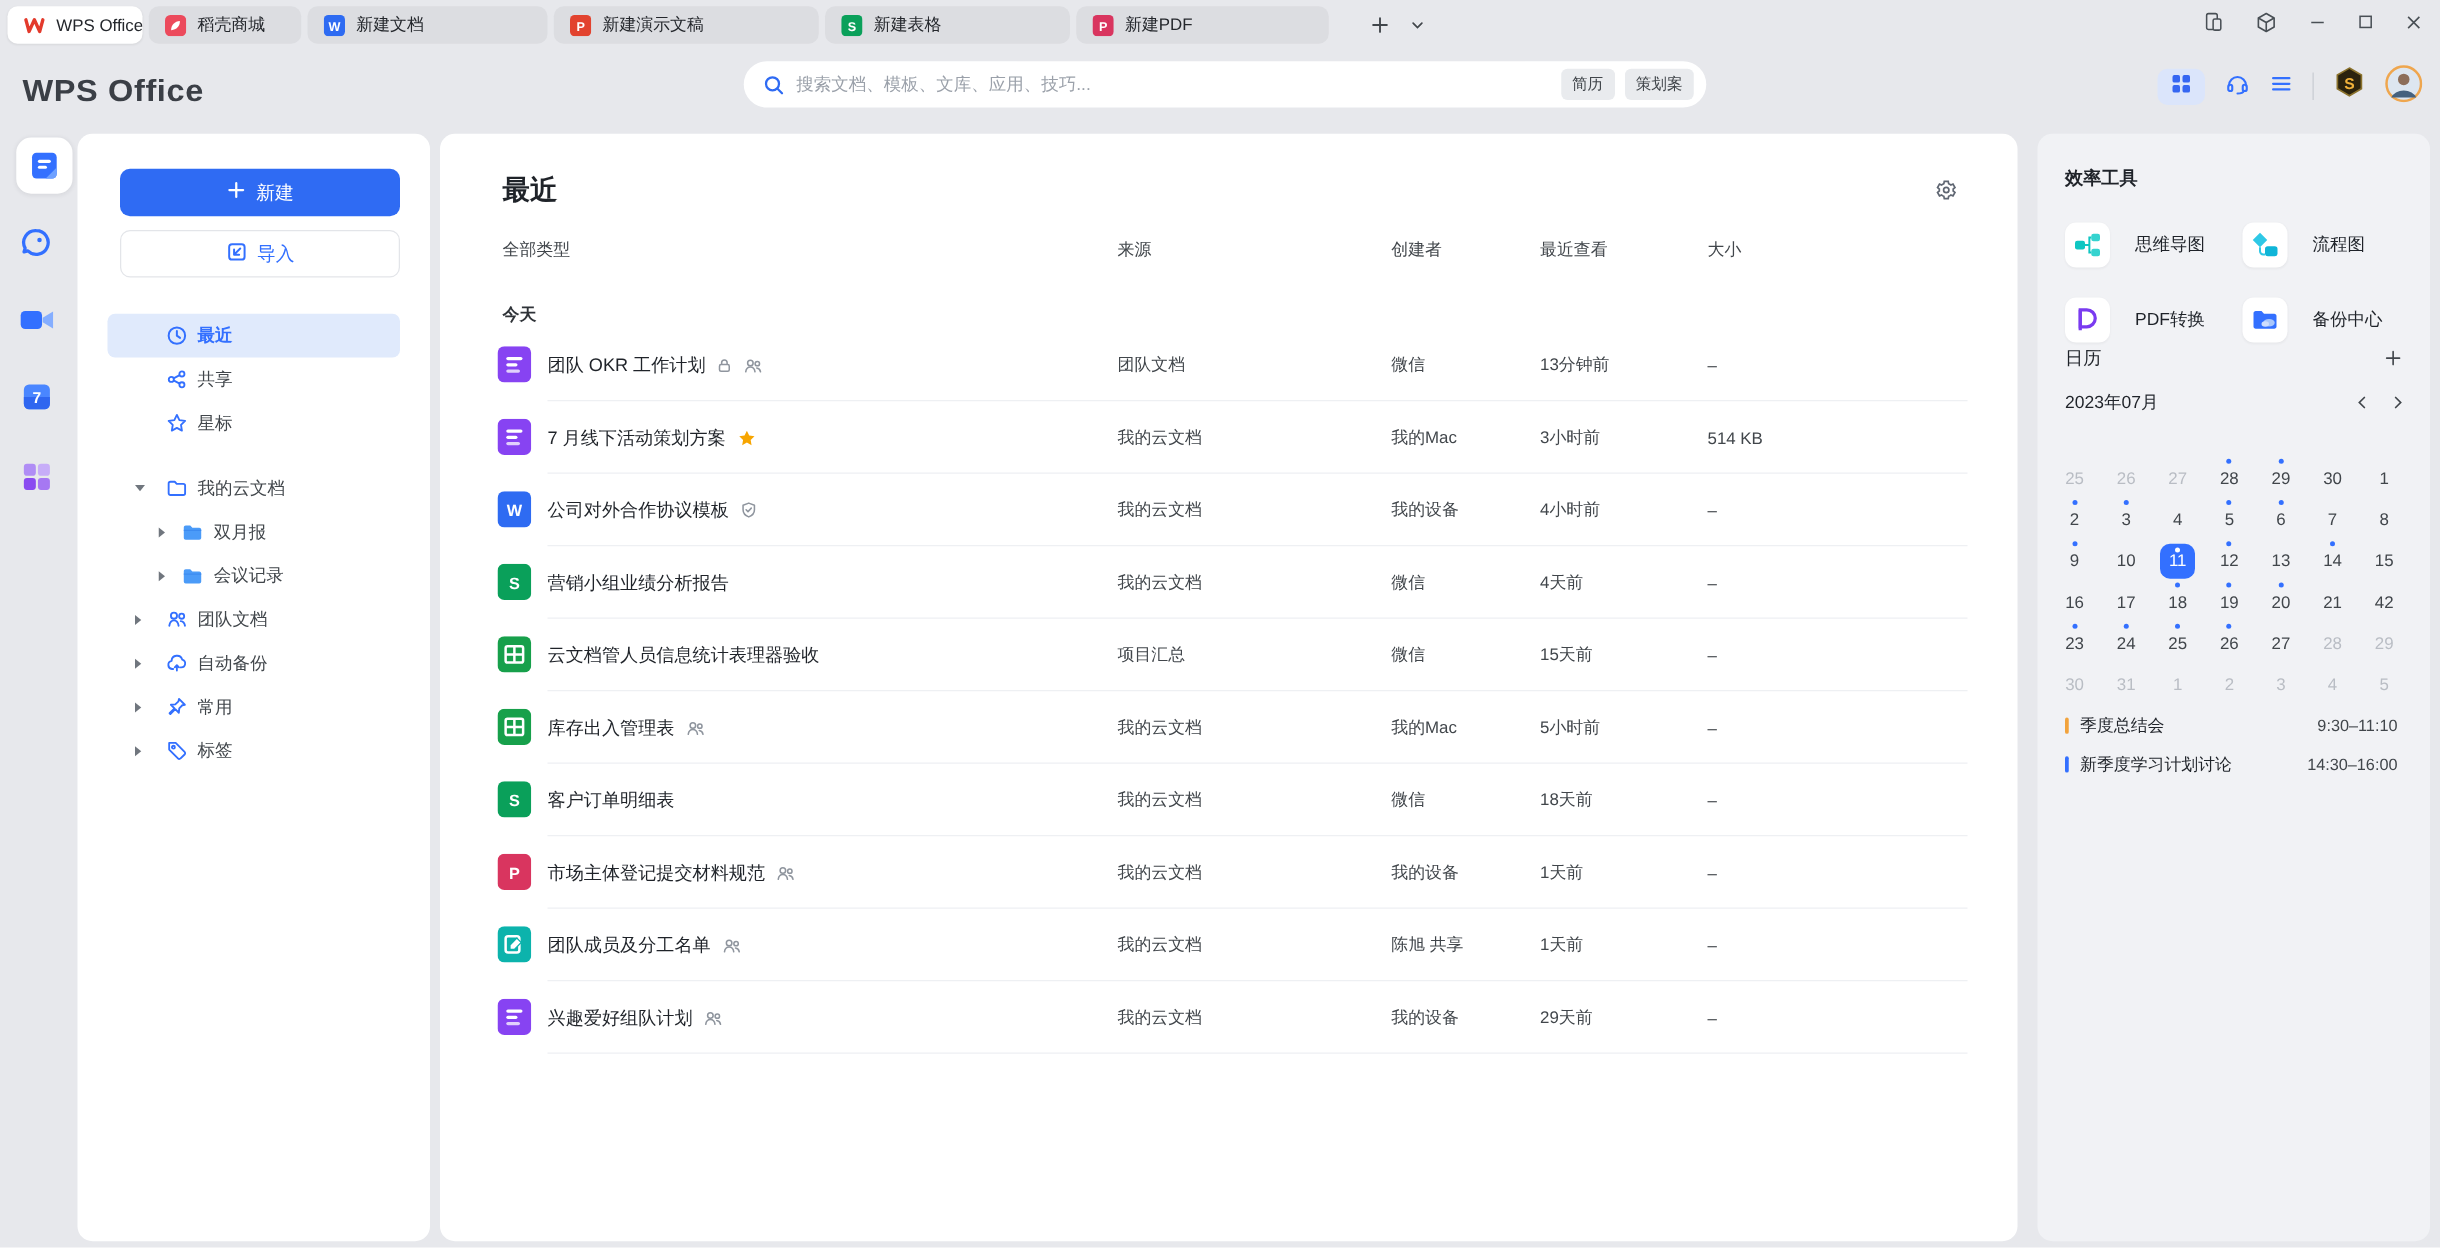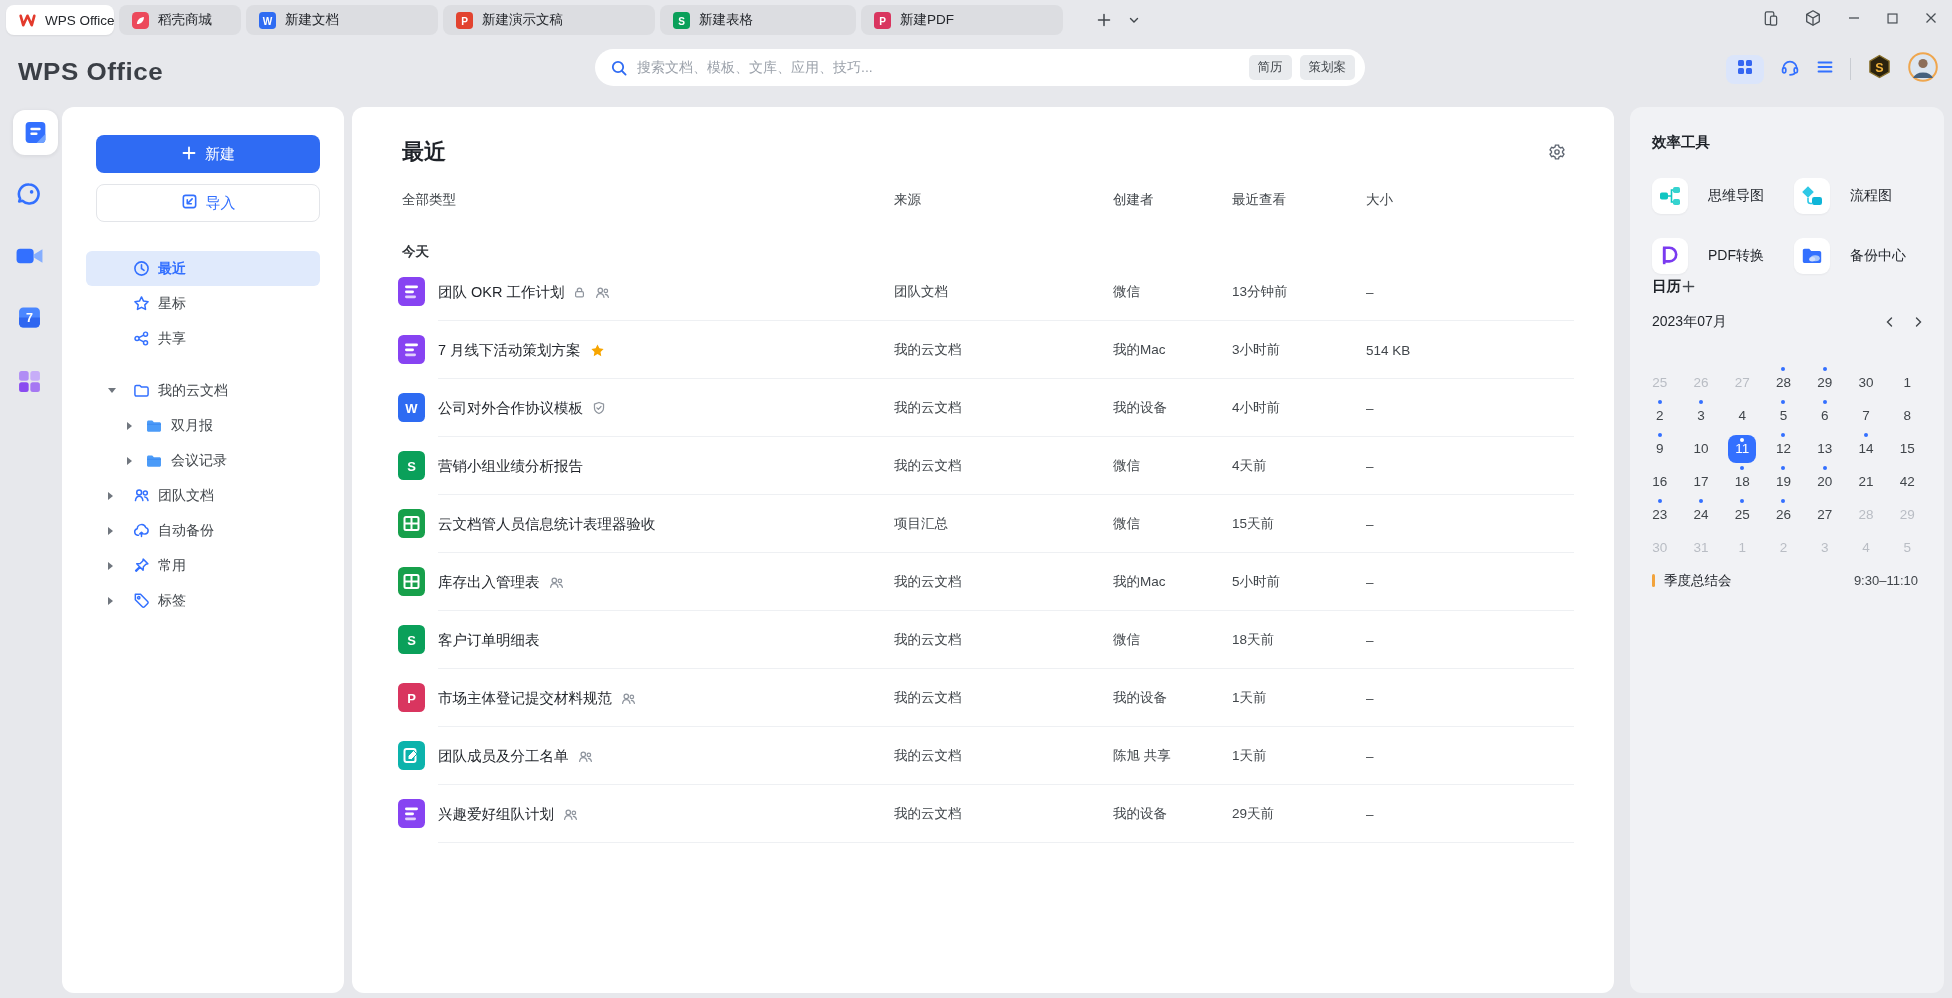--- a/index.html
+++ b/index.html
@@ -79,21 +79,21 @@
   .fname{font-size:14.5px;color:#1f2329}
   .fbadge{display:flex;align-items:center}
   .fcol{position:absolute;top:0;height:58px;display:flex;align-items:center;font-size:13.5px;color:#41464b}
   .c-src{left:542px}.c-cre{left:761px}.c-view{left:880px}.c-size{left:1014px}
 
   
   .rp-title{position:absolute;left:22px;top:26px;font-size:14.5px;font-weight:700;color:#1f2329}
   .tools{position:absolute;left:22px;top:71px;width:272px;display:grid;grid-template-columns:142px 1fr;row-gap:24px}
   .tool{display:flex;align-items:center;gap:20px;font-size:14px;color:#1f2329;cursor:default}
   .tool-ic{width:36px;height:36px;background:#fff;border-radius:9px;display:flex;align-items:center;justify-content:center;box-shadow:0 1px 2px rgba(31,35,41,.05)}
-  .cal-head{position:absolute;left:22px;right:22px;top:170px;display:flex;align-items:center;justify-content:flex-start;font-size:14.5px;font-weight:700;color:#1f2329}
+  .cal-head{position:absolute;left:22px;right:22px;top:170px;display:flex;align-items:center;justify-content:space-between;font-size:14.5px;font-weight:400;color:#1f2329}
   .cal-month{position:absolute;left:22px;right:20px;top:206px;display:flex;align-items:center;font-size:14px;color:#1f2329}
   .cal-month .mlabel{flex:1}
   .cal-nav{display:flex;align-items:center;gap:16px}
   .cal-week{position:absolute;left:9px;top:236px;width:289px;display:grid;grid-template-columns:repeat(7,1fr)}
   .cal-week span{height:22px;display:flex;align-items:center;justify-content:center;font-size:12.5px;color:#646a73}
   .cal-days{position:absolute;left:9px;top:259px;width:289px;display:grid;grid-template-columns:repeat(7,1fr)}
   .cday{position:relative;height:33px;display:flex;align-items:center;justify-content:center;font-size:13.5px;color:#41464b}
   .cday .num{font-weight:400}
   .cday .dot{position:absolute;top:1px;left:50%;margin-left:-2px;width:4px;height:4px;border-radius:50%;background:#3370ff;display:none}
   .cday.hasdot .dot{display:block}
@@ -333,39 +333,39 @@
             <path d="M8 4.6V8l2.4 1.7"></path>
           </svg>
         </span>
     <span>最近</span>
   </div>
       <div class="nav-item">
     <span class="caret-slot">
           <i></i>
         </span>
     <span class="nav-ico">
-          <svg width="17" height="17" viewBox="0 0 16 16" fill="none" stroke="currentColor" stroke-width="1.4" stroke-linejoin="round">
-            <path d="M8 1.8l1.9 3.9 4.3.6-3.1 3 .7 4.3L8 11.6 4.2 13.6l.7-4.3-3.1-3 4.3-.6z"></path>
-          </svg>
-        </span>
-    <span>星标</span>
-  </div>
-      <div class="nav-item">
-    <span class="caret-slot">
-          <i></i>
-        </span>
-    <span class="nav-ico">
           <svg width="17" height="17" viewBox="0 0 16 16" fill="none" stroke="currentColor" stroke-width="1.4">
             <circle cx="3.8" cy="8" r="1.9"></circle>
             <circle cx="11.8" cy="3.9" r="1.9"></circle>
             <circle cx="11.8" cy="12.1" r="1.9"></circle>
             <path d="M5.5 7.2l4.6-2.4M5.5 8.8l4.6 2.4"></path>
           </svg>
         </span>
     <span>共享</span>
+  </div>
+      <div class="nav-item">
+    <span class="caret-slot">
+          <i></i>
+        </span>
+    <span class="nav-ico">
+          <svg width="17" height="17" viewBox="0 0 16 16" fill="none" stroke="currentColor" stroke-width="1.4" stroke-linejoin="round">
+            <path d="M8 1.8l1.9 3.9 4.3.6-3.1 3 .7 4.3L8 11.6 4.2 13.6l.7-4.3-3.1-3 4.3-.6z"></path>
+          </svg>
+        </span>
+    <span>星标</span>
   </div>
       <div class="nav-item gap">
     <span class="caret-slot">
           <i class="caret-d"></i>
         </span>
     <span class="nav-ico">
           <svg width="17" height="17" viewBox="0 0 16 16" fill="none" stroke="currentColor" stroke-width="1.4" stroke-linejoin="round">
             <path d="M1.8 4.6c0-.8.6-1.4 1.4-1.4h3.2l1.5 1.6h4.9c.8 0 1.4.6 1.4 1.4v5.6c0 .8-.6 1.4-1.4 1.4H3.2c-.8 0-1.4-.6-1.4-1.4z"></path>
           </svg>
         </span>
@@ -944,14 +944,19 @@
 
     <b class="num">5</b>
   </span>
     </div>
   <div class="events" id="event-list">
       <div class="event">
     <span class="ev-bar" style="background: rgb(242, 163, 60);"></span>
     <span class="ev-title">季度总结会</span>
     <span class="ev-time">9:30–11:10</span>
   </div>
+      <div class="event">
+    <span class="ev-bar" style="background: rgb(51, 112, 255);"></span>
+    <span class="ev-title">新季度学习计划讨论</span>
+    <span class="ev-time">14:30–16:00</span>
+  </div>
     </div>
 </div>
 
 </body></html>

